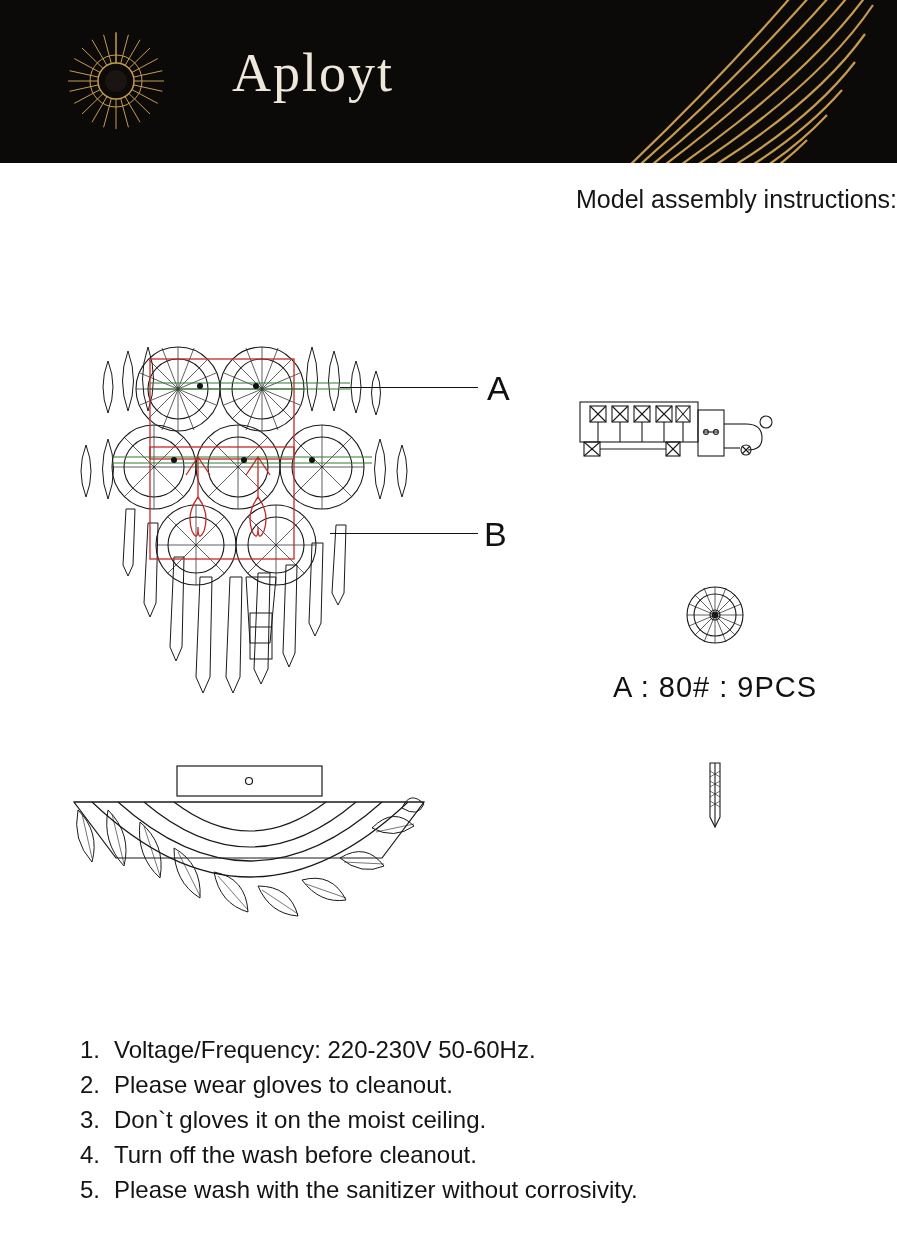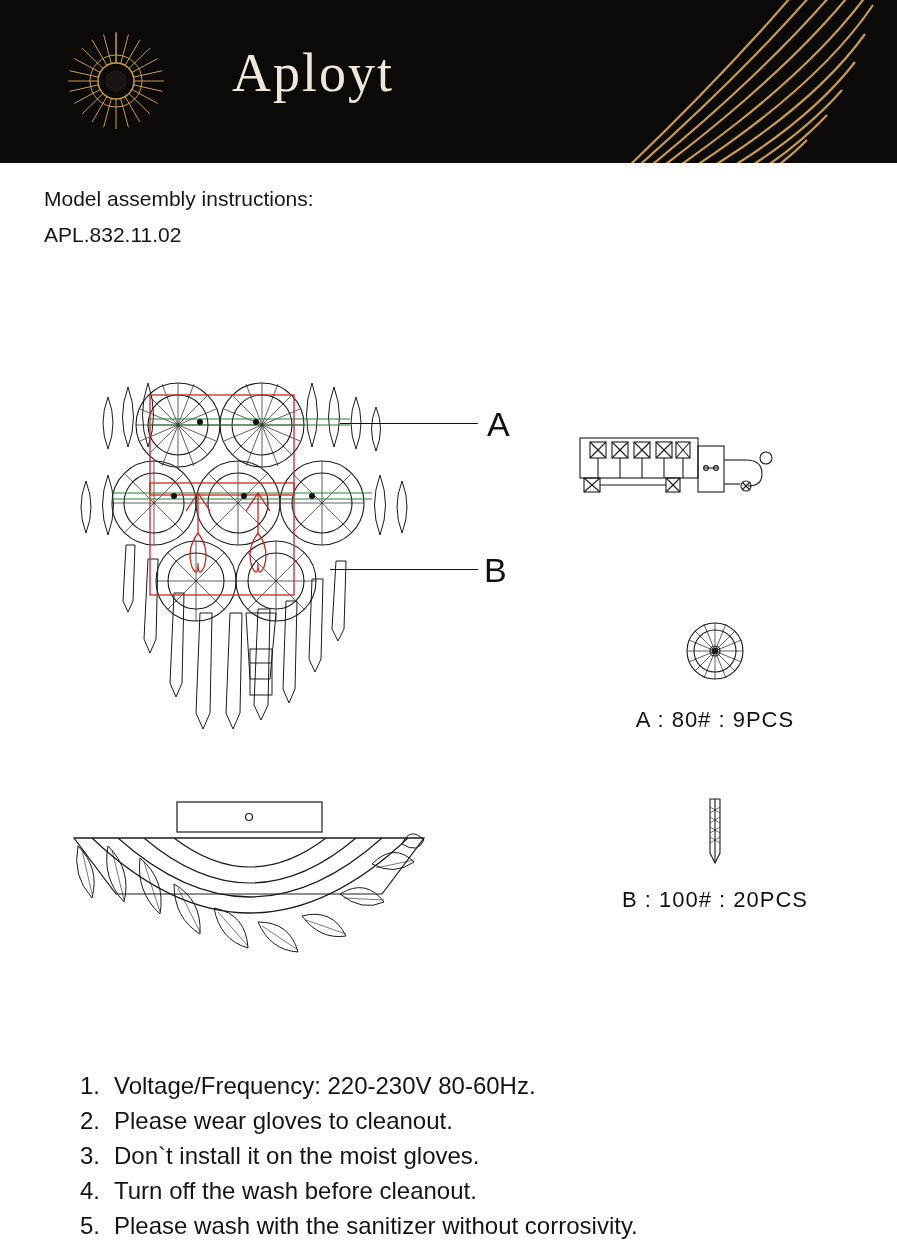--- a/index.html
+++ b/index.html
@@ -44,24 +44,24 @@
   .banner-rays {
     position: absolute;
     right: -40px;
     top: -150px;
     width: 430px;
     height: 430px;
   }
 
   
   .title-block {
-    text-align: left;
+    text-align: right;
     margin-top: 18px;
     font-family: "Liberation Sans", sans-serif;
-    font-size: 21px;
+    font-size: 25px;
     line-height: 36px;
     color: #151515;
     padding-left: 44px;
   }
   .title-block .line2 { display: block; }
 
   
   .sheet {
     position: relative;
     width: 897px;
@@ -115,21 +115,21 @@
   .part-b { left: 560px; top: 540px; width: 310px; }
   .part-icon {
     height: 76px;
     display: flex;
     align-items: center;
     justify-content: center;
   }
   .part-label {
     margin-top: 18px;
     font-family: "Liberation Sans", sans-serif;
-    font-size: 22px;
+    font-size: 29px;
     letter-spacing: 1px;
     color: #111;
     white-space: nowrap;
   }
 
   
   .notes {
     position: absolute;
     left: 60px;
     top: 815px;
@@ -210,21 +210,20 @@
         <path d="M20 410 C 186 292 328 160 386 60"></path>
         <path d="M20 410 C 192 272 334 128 390 28"></path>
         <path d="M20 410 C 198 252 340 96 394 -4"></path>
       </g>
     </svg>
   </div>
 </div>
 
 <div class="title-block">
   <span>Model assembly instructions:</span>
-  <span class="line2">APL.832.11.02</span>
 </div>
 
 <div class="sheet">
 
   <div class="fig-lamp-front">
     <svg width="400" height="400" viewBox="0 0 400 400">
       <g stroke="#1a1a1a" fill="none" stroke-width="1.1">
 
         <g>
           <circle cx="128" cy="62" r="42"></circle>
@@ -502,35 +501,34 @@
             <line x1="7" y1="32" x2="17" y2="38"></line>
             <line x1="7" y1="42" x2="17" y2="48"></line>
             <line x1="17" y1="12" x2="7" y2="18"></line>
             <line x1="17" y1="22" x2="7" y2="28"></line>
             <line x1="17" y1="32" x2="7" y2="38"></line>
             <line x1="17" y1="42" x2="7" y2="48"></line>
           </g>
         </g>
       </svg>
     </div>
-    <div class="part-label">B : 100# : 20PCS</div>
   </div>
 
   <div class="notes">
     <div class="note-row">
       <span class="note-num">1.</span>
-      <span class="note-text">Voltage/Frequency: 220-230V 80-60Hz.</span>
+      <span class="note-text">Voltage/Frequency: 220-230V 50-60Hz.</span>
     </div>
     <div class="note-row">
       <span class="note-num">2.</span>
       <span class="note-text">Please wear gloves to cleanout.</span>
     </div>
     <div class="note-row">
       <span class="note-num">3.</span>
-      <span class="note-text">Don`t install it on the moist gloves.</span>
+      <span class="note-text">Don`t gloves it on the moist ceiling.</span>
     </div>
     <div class="note-row">
       <span class="note-num">4.</span>
       <span class="note-text">Turn off the wash before cleanout.</span>
     </div>
     <div class="note-row">
       <span class="note-num">5.</span>
       <span class="note-text">Please wash with the sanitizer without corrosivity.</span>
     </div>
 

